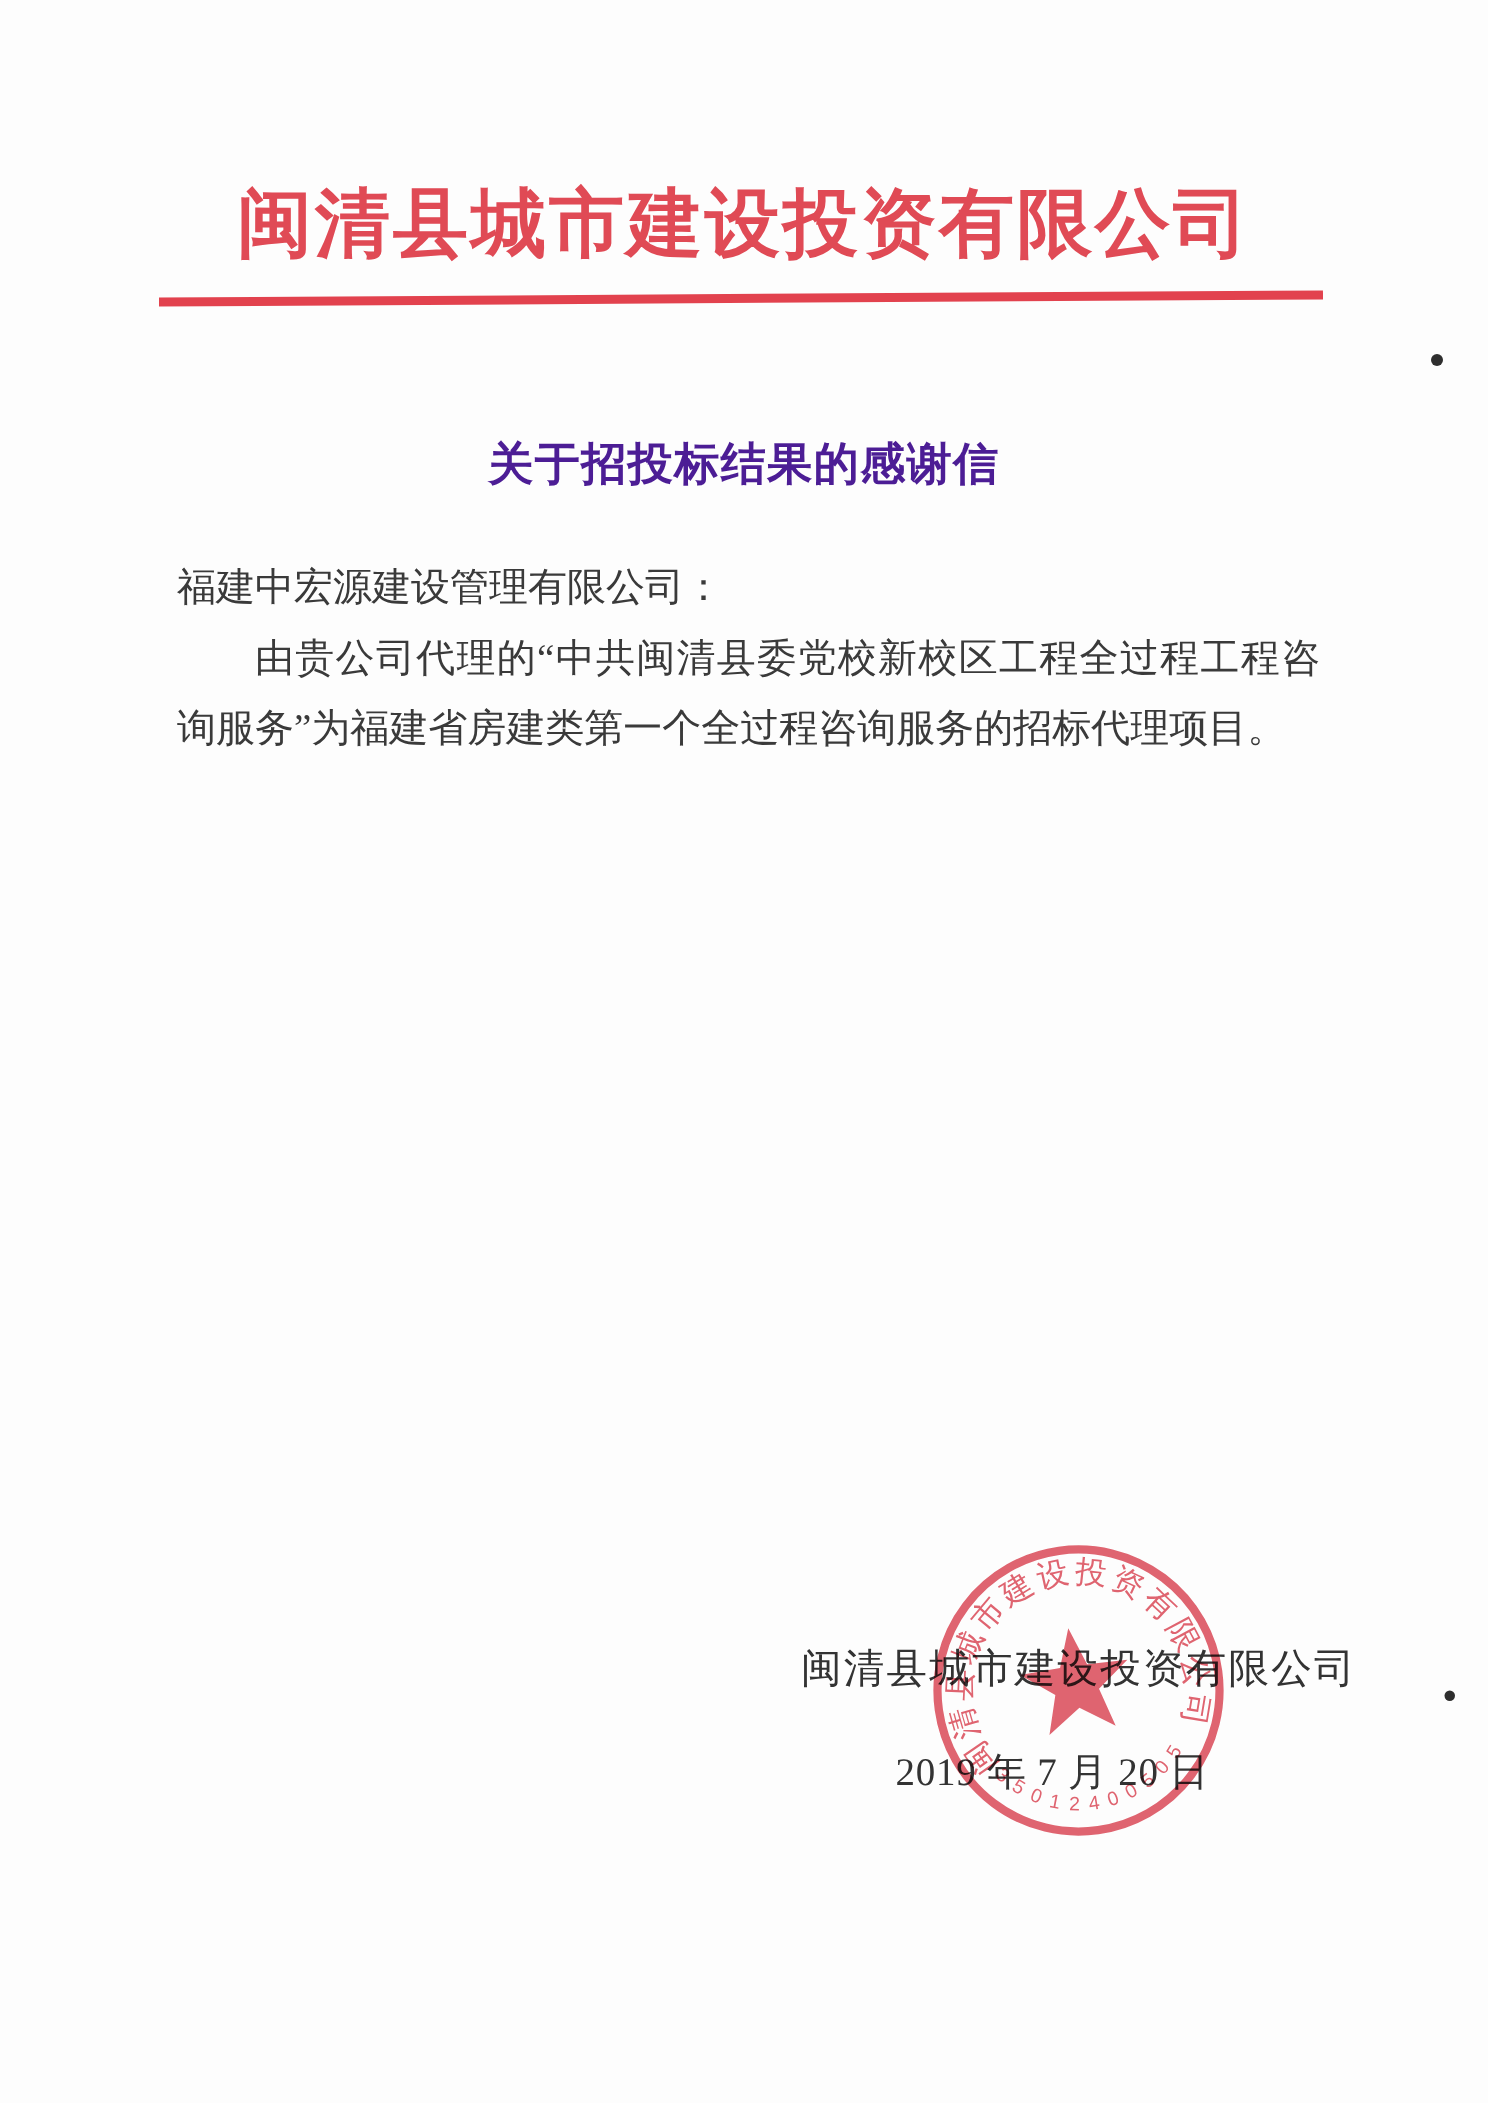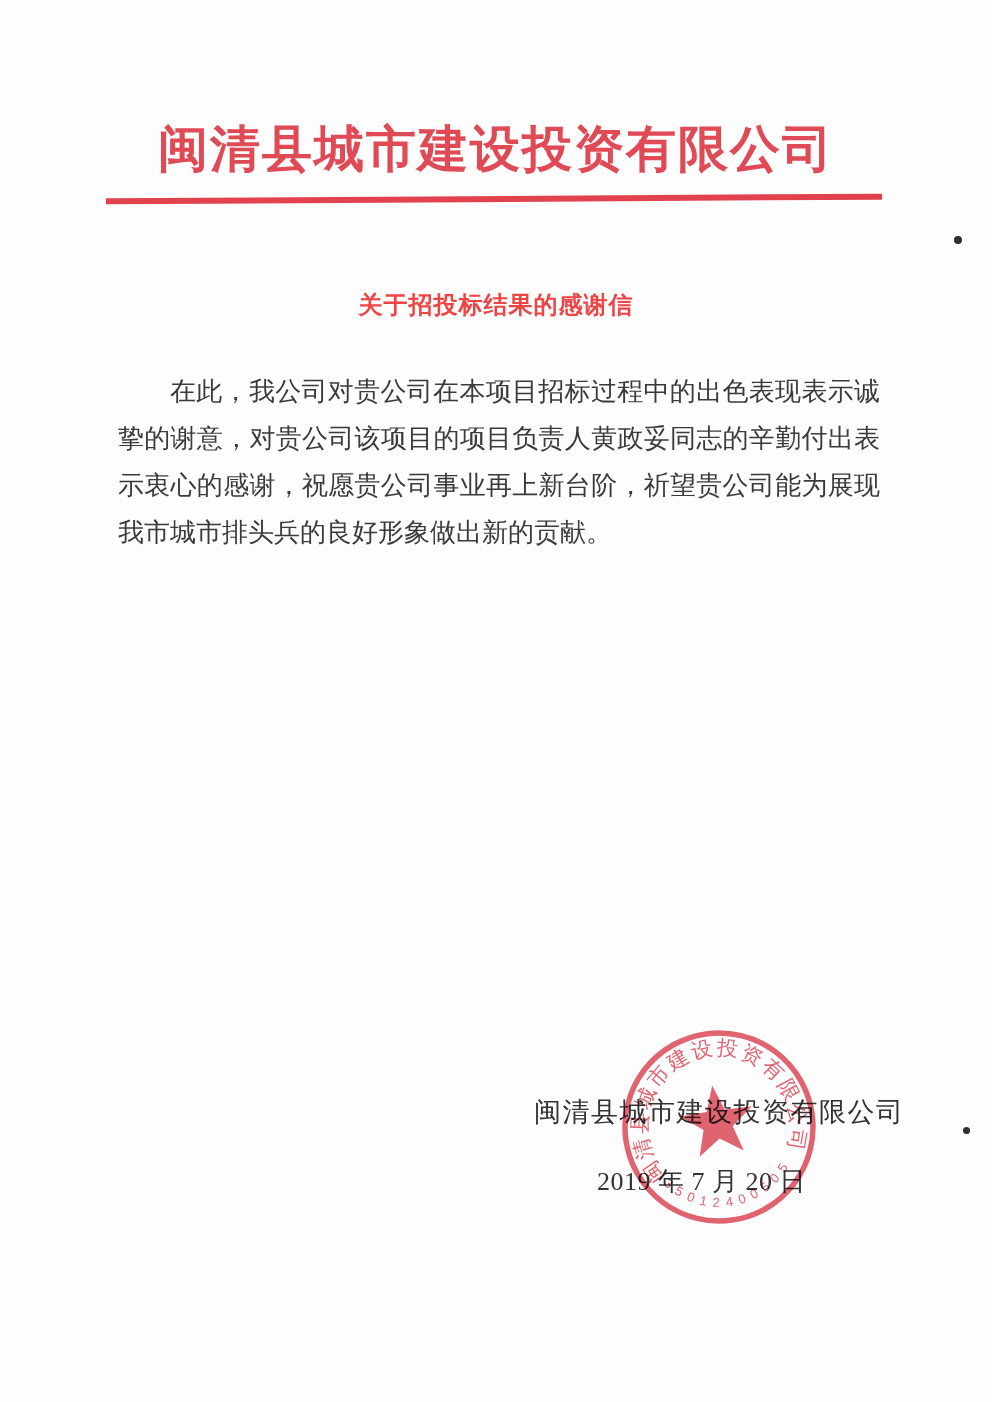--- a/index.html
+++ b/index.html
@@ -33,24 +33,24 @@
     background: #e2424e;
     transform: rotate(-0.35deg);
   }
   .title {
     position: absolute;
     top: 289px;
     left: 0;
     width: 100%;
     margin: 0;
     text-align: center;
-    font-size: 24px;
+    font-size: 30px;
     font-weight: 600;
     letter-spacing: 1px;
-    color: #ef4444;
+    color: #4c1d95;
     font-family: "Liberation Sans", "DejaVu Sans", sans-serif;
   }
   .body-text {
     position: absolute;
     left: 118px;
     top: 368px;
     width: 762px;
     font-size: 26px;
     line-height: 47px;
     color: #3a3a3a;
@@ -112,21 +112,22 @@
 
 <div class="page">
 
   <div class="letterhead">闽清县城市建设投资有限公司</div>
 
   <div class="rule"></div>
 
   <h1 class="title">关于招投标结果的感谢信</h1>
 
   <div class="body-text">
-    <p class="para">在此，我公司对贵公司在本项目招标过程中的出色表现表示诚挚的谢意，对贵公司该项目的项目负责人黄政妥同志的辛勤付出表示衷心的感谢，祝愿贵公司事业再上新台阶，祈望贵公司能为展现我市城市排头兵的良好形象做出新的贡献。</p>
+    <p class="salutation">福建中宏源建设管理有限公司：</p>
+    <p class="para">由贵公司代理的“中共闽清县委党校新校区工程全过程工程咨询服务”为福建省房建类第一个全过程咨询服务的招标代理项目。</p>
   </div>
 
   <div class="sig-company">闽清县城市建设投资有限公司</div>
 
   <div class="sig-date">2019 年 7 月 20 日</div>
 
   <svg class="seal" viewBox="0 0 240 240" xmlns="http://www.w3.org/2000/svg">
     <circle cx="120" cy="120" r="94" fill="none" stroke="#dd4f5d" stroke-width="5.5"></circle>
     <path id="seal-arc-top" d="M 61,161.3 A 72,72 0 1 1 179,161.3" fill="none"></path>
     <path id="seal-arc-bottom" d="M 54.5,165.9 A 80,80 0 0 0 185.5,165.9" fill="none"></path>

